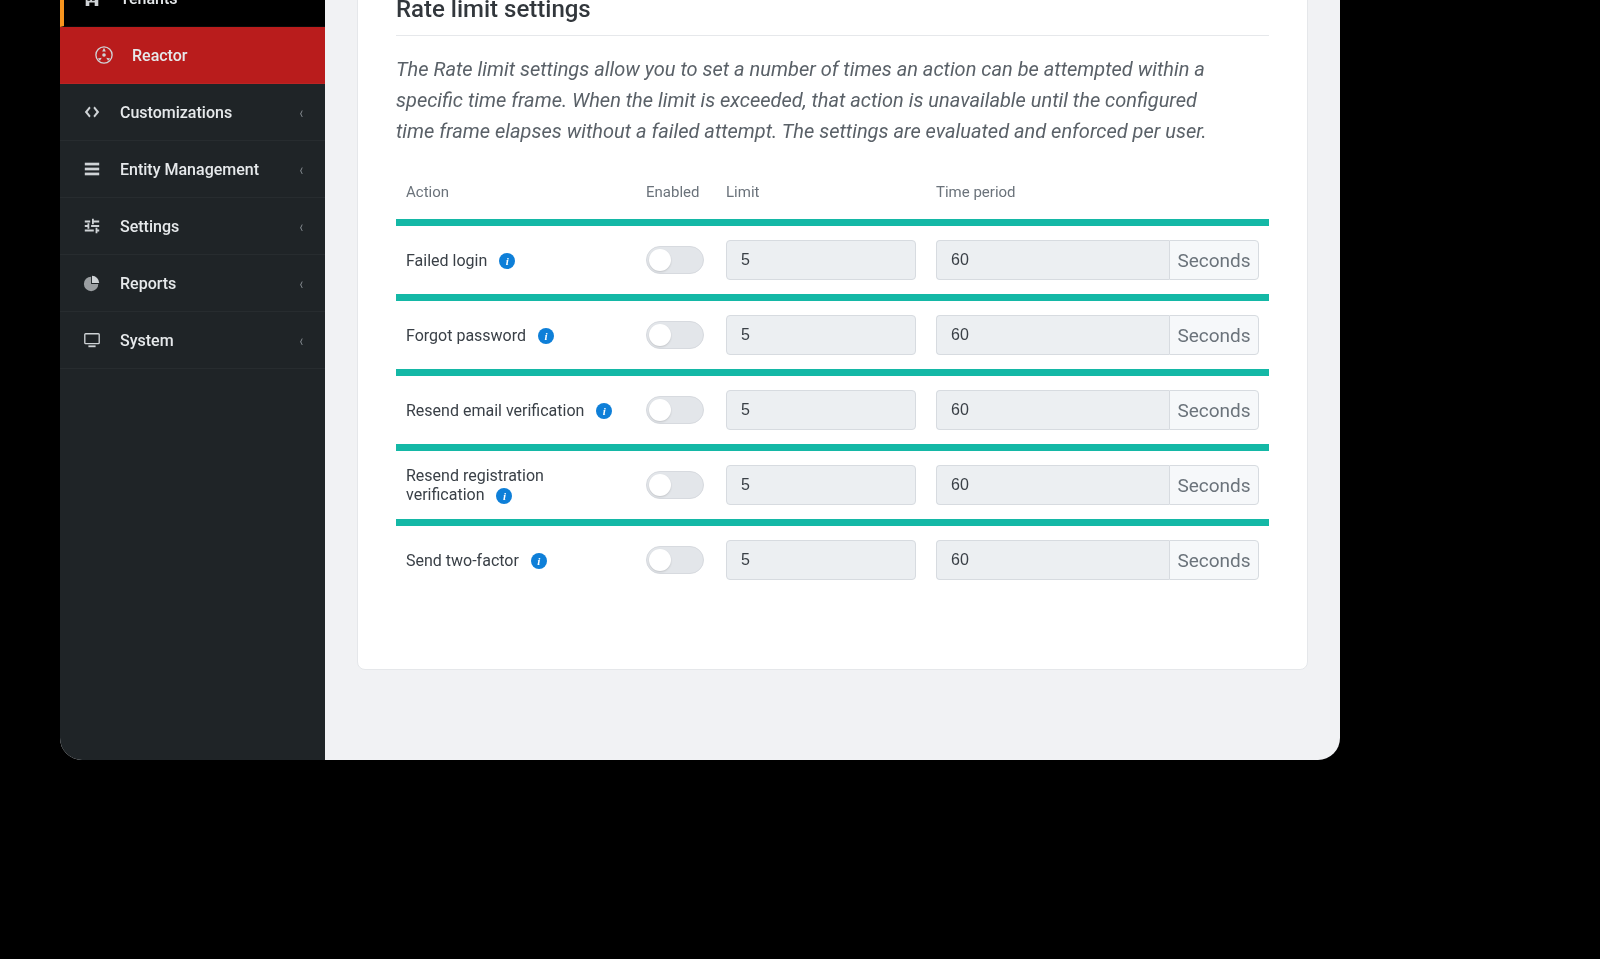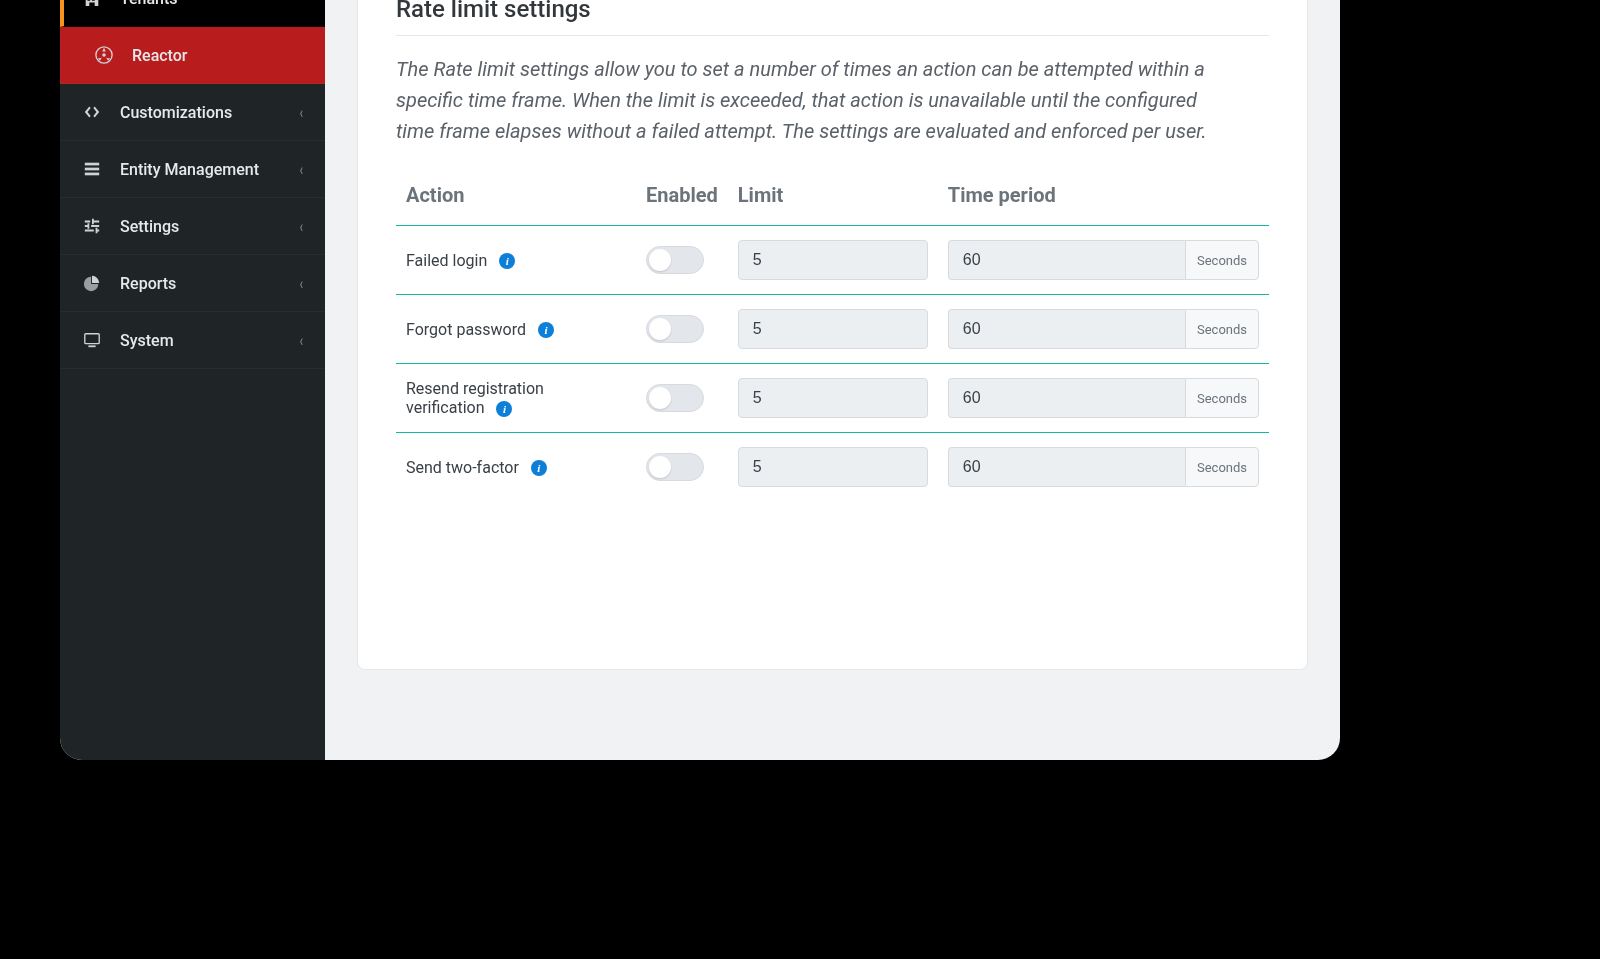--- a/index.html
+++ b/index.html
@@ -98,27 +98,27 @@
     line-height: 1.55;
     margin-bottom: 26px;
     max-width: 820px;
   }
 
   
   .rl-table { width: 100%; border-collapse: collapse; }
   .rl-table th {
     text-align: left;
     color: #6b737b;
-    font-weight: 700;
-    font-size: 20px;
+    font-weight: 400;
+    font-size: 15px;
     padding: 10px 10px 18px;
   }
   .rl-table td {
     padding: 14px 10px;
-    border-top: 1px solid #14b8a6;
+    border-top: 7px solid #14b8a6;
     color: #3a4047;
     font-size: 16px;
     vertical-align: middle;
   }
   .col-action { width: 240px; }
   .col-enabled { width: 80px; }
   .col-limit { width: 210px; }
   .col-period { }
 
   .action-label { display: inline; }
@@ -172,30 +172,30 @@
     display: flex;
     width: 100%;
   }
   .period-group .num-input {
     flex: 1;
     border-top-right-radius: 0;
     border-bottom-right-radius: 0;
     border-right: none;
   }
   .period-group .unit {
-    width: 74px;
+    width: 90px;
     background: #f6f8fa;
     border: 1px solid #d7dbe0;
     border-top-right-radius: 4px;
     border-bottom-right-radius: 4px;
     display: flex;
     align-items: center;
     justify-content: center;
     color: #6b737b;
-    font-size: 13px;
+    font-size: 19px;
     cursor: pointer;
   }
 </style>
 </head>
 <body>
 
 <div class="app-wrap">
 
   <aside class="sidebar">
     <nav class="sidebar-menu">
@@ -328,20 +328,40 @@
       <input class="num-input" value="5" style="">
     </td>
     <td>
       <div class="period-group">
         <input class="num-input" value="60" style="">
         <div class="unit">Seconds</div>
       </div>
     </td>
   </tr>
 
+  <tr>
+    <td>
+      <span class="action-label">Resend email verification</span>
+      <span class="info-icon">i</span>
+    </td>
+    <td>
+      <div class="toggle">
+        <div class="knob"></div>
+      </div>
+    </td>
+    <td>
+      <input class="num-input" value="5" style="">
+    </td>
+    <td>
+      <div class="period-group">
+        <input class="num-input" value="60" style="">
+        <div class="unit">Seconds</div>
+      </div>
+    </td>
+  </tr>
 
 
   <tr>
     <td>
       <span class="action-label">Resend registration verification</span>
       <span class="info-icon">i</span>
     </td>
     <td>
       <div class="toggle">
         <div class="knob"></div>

